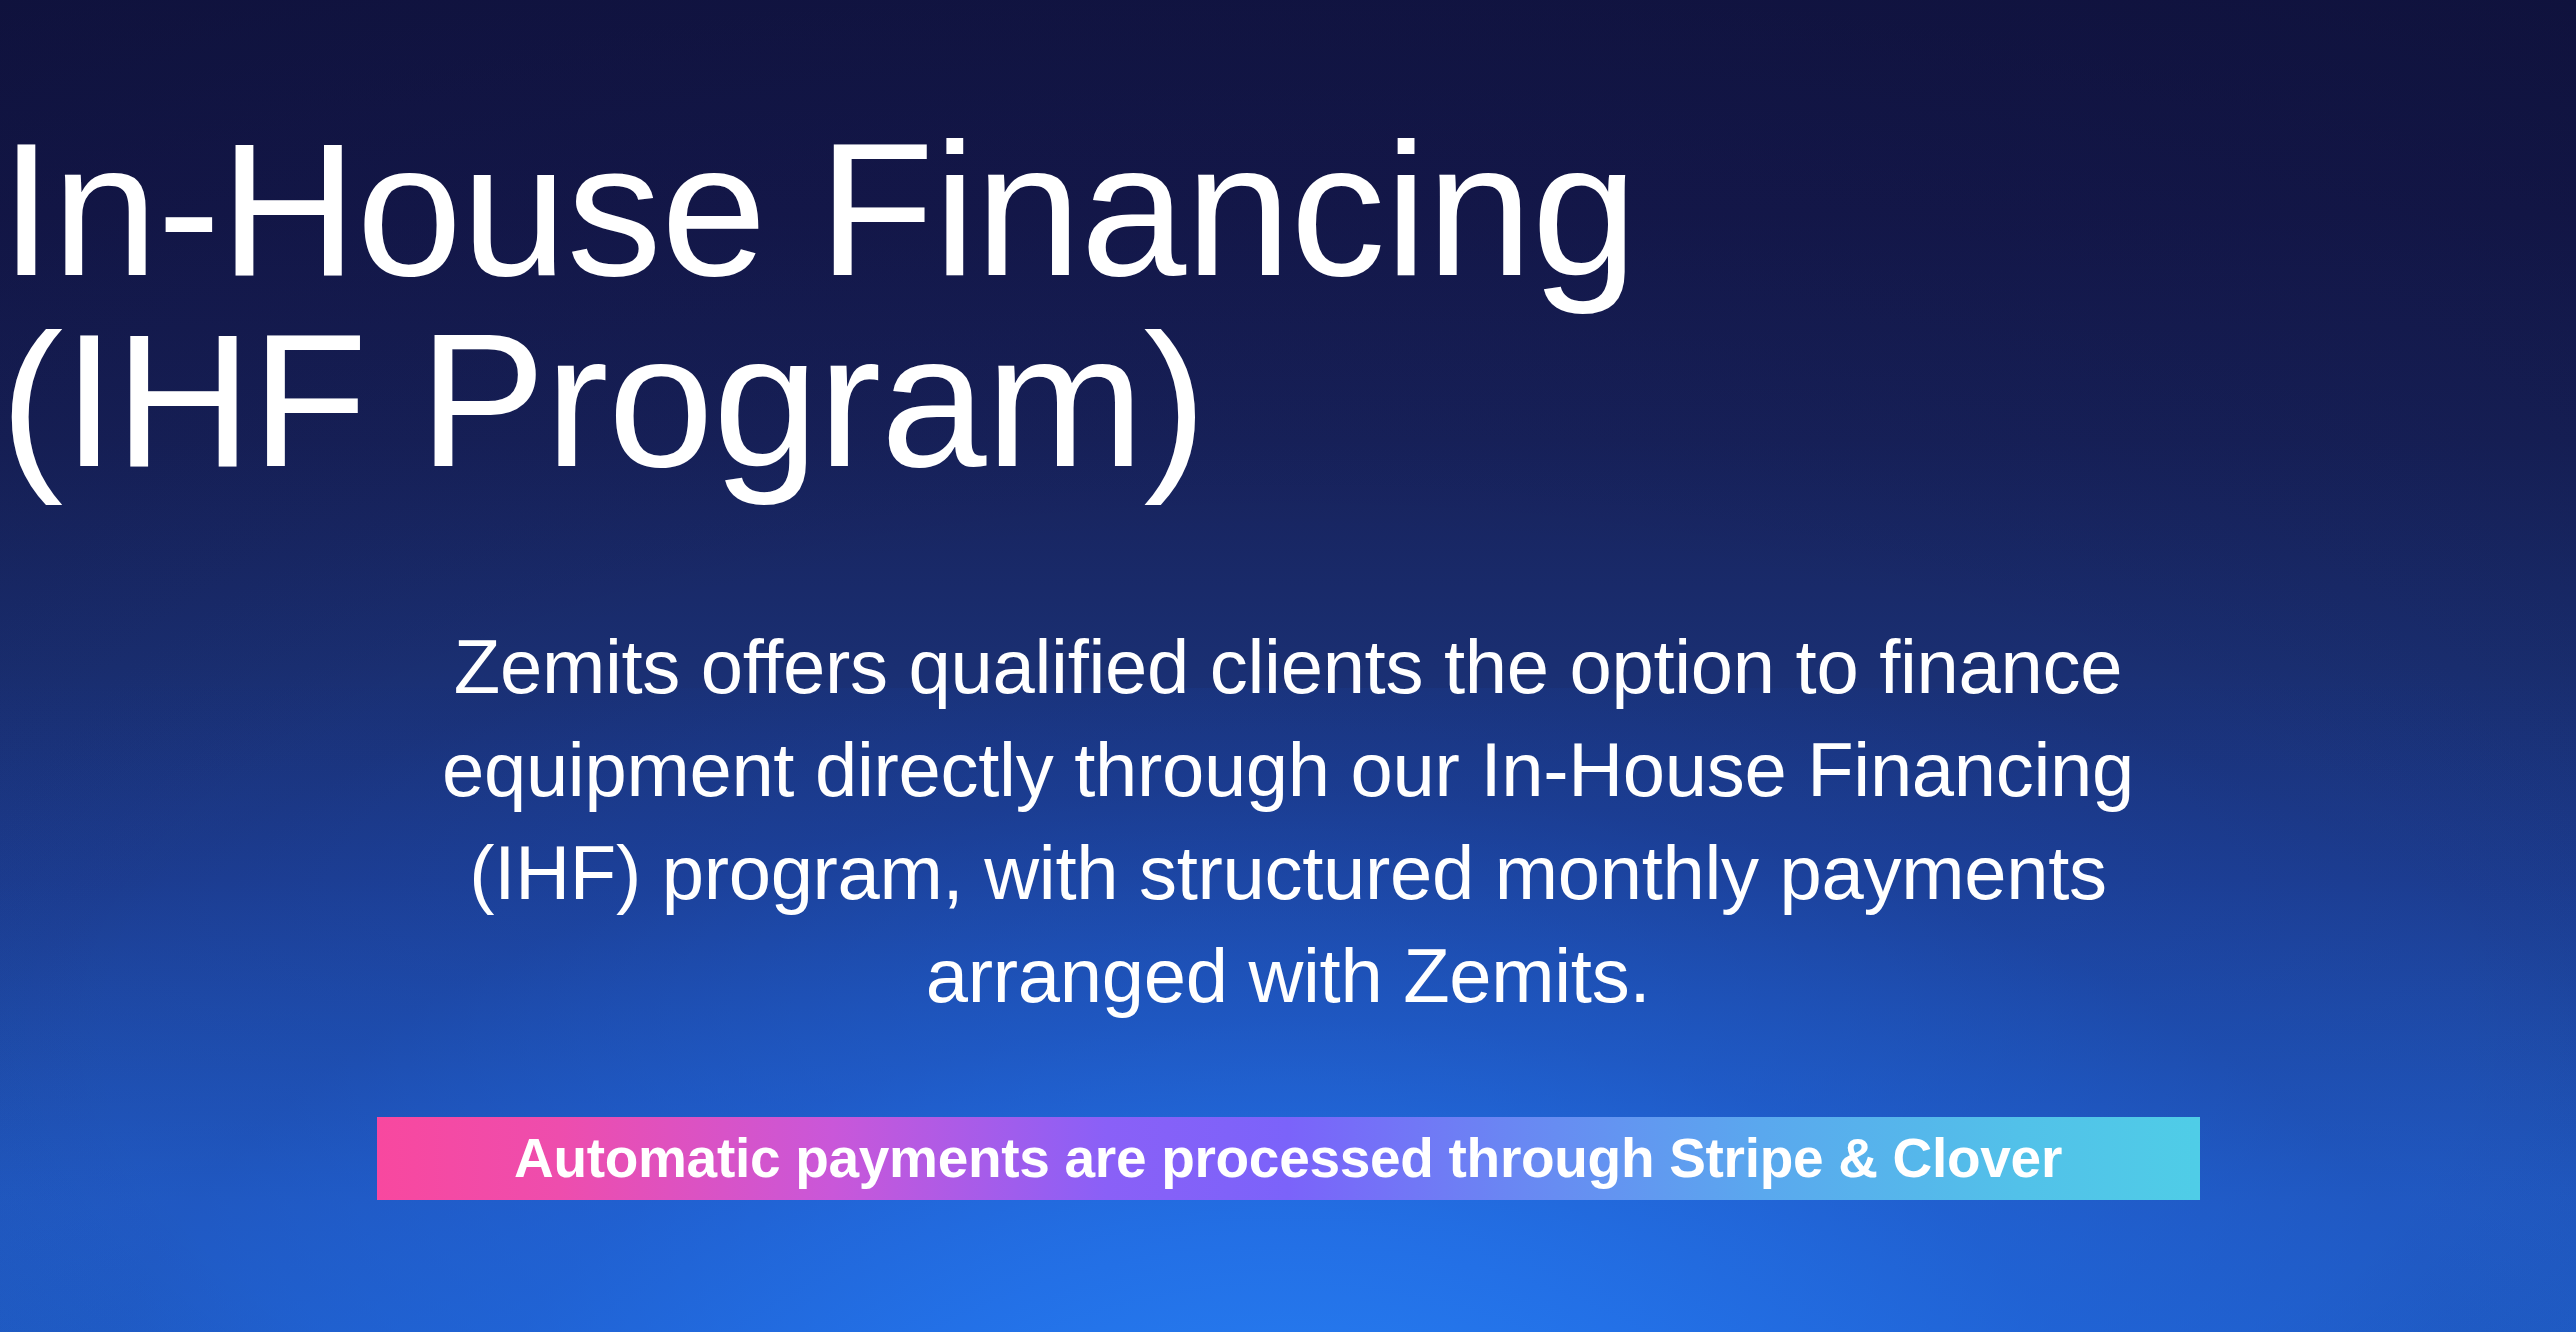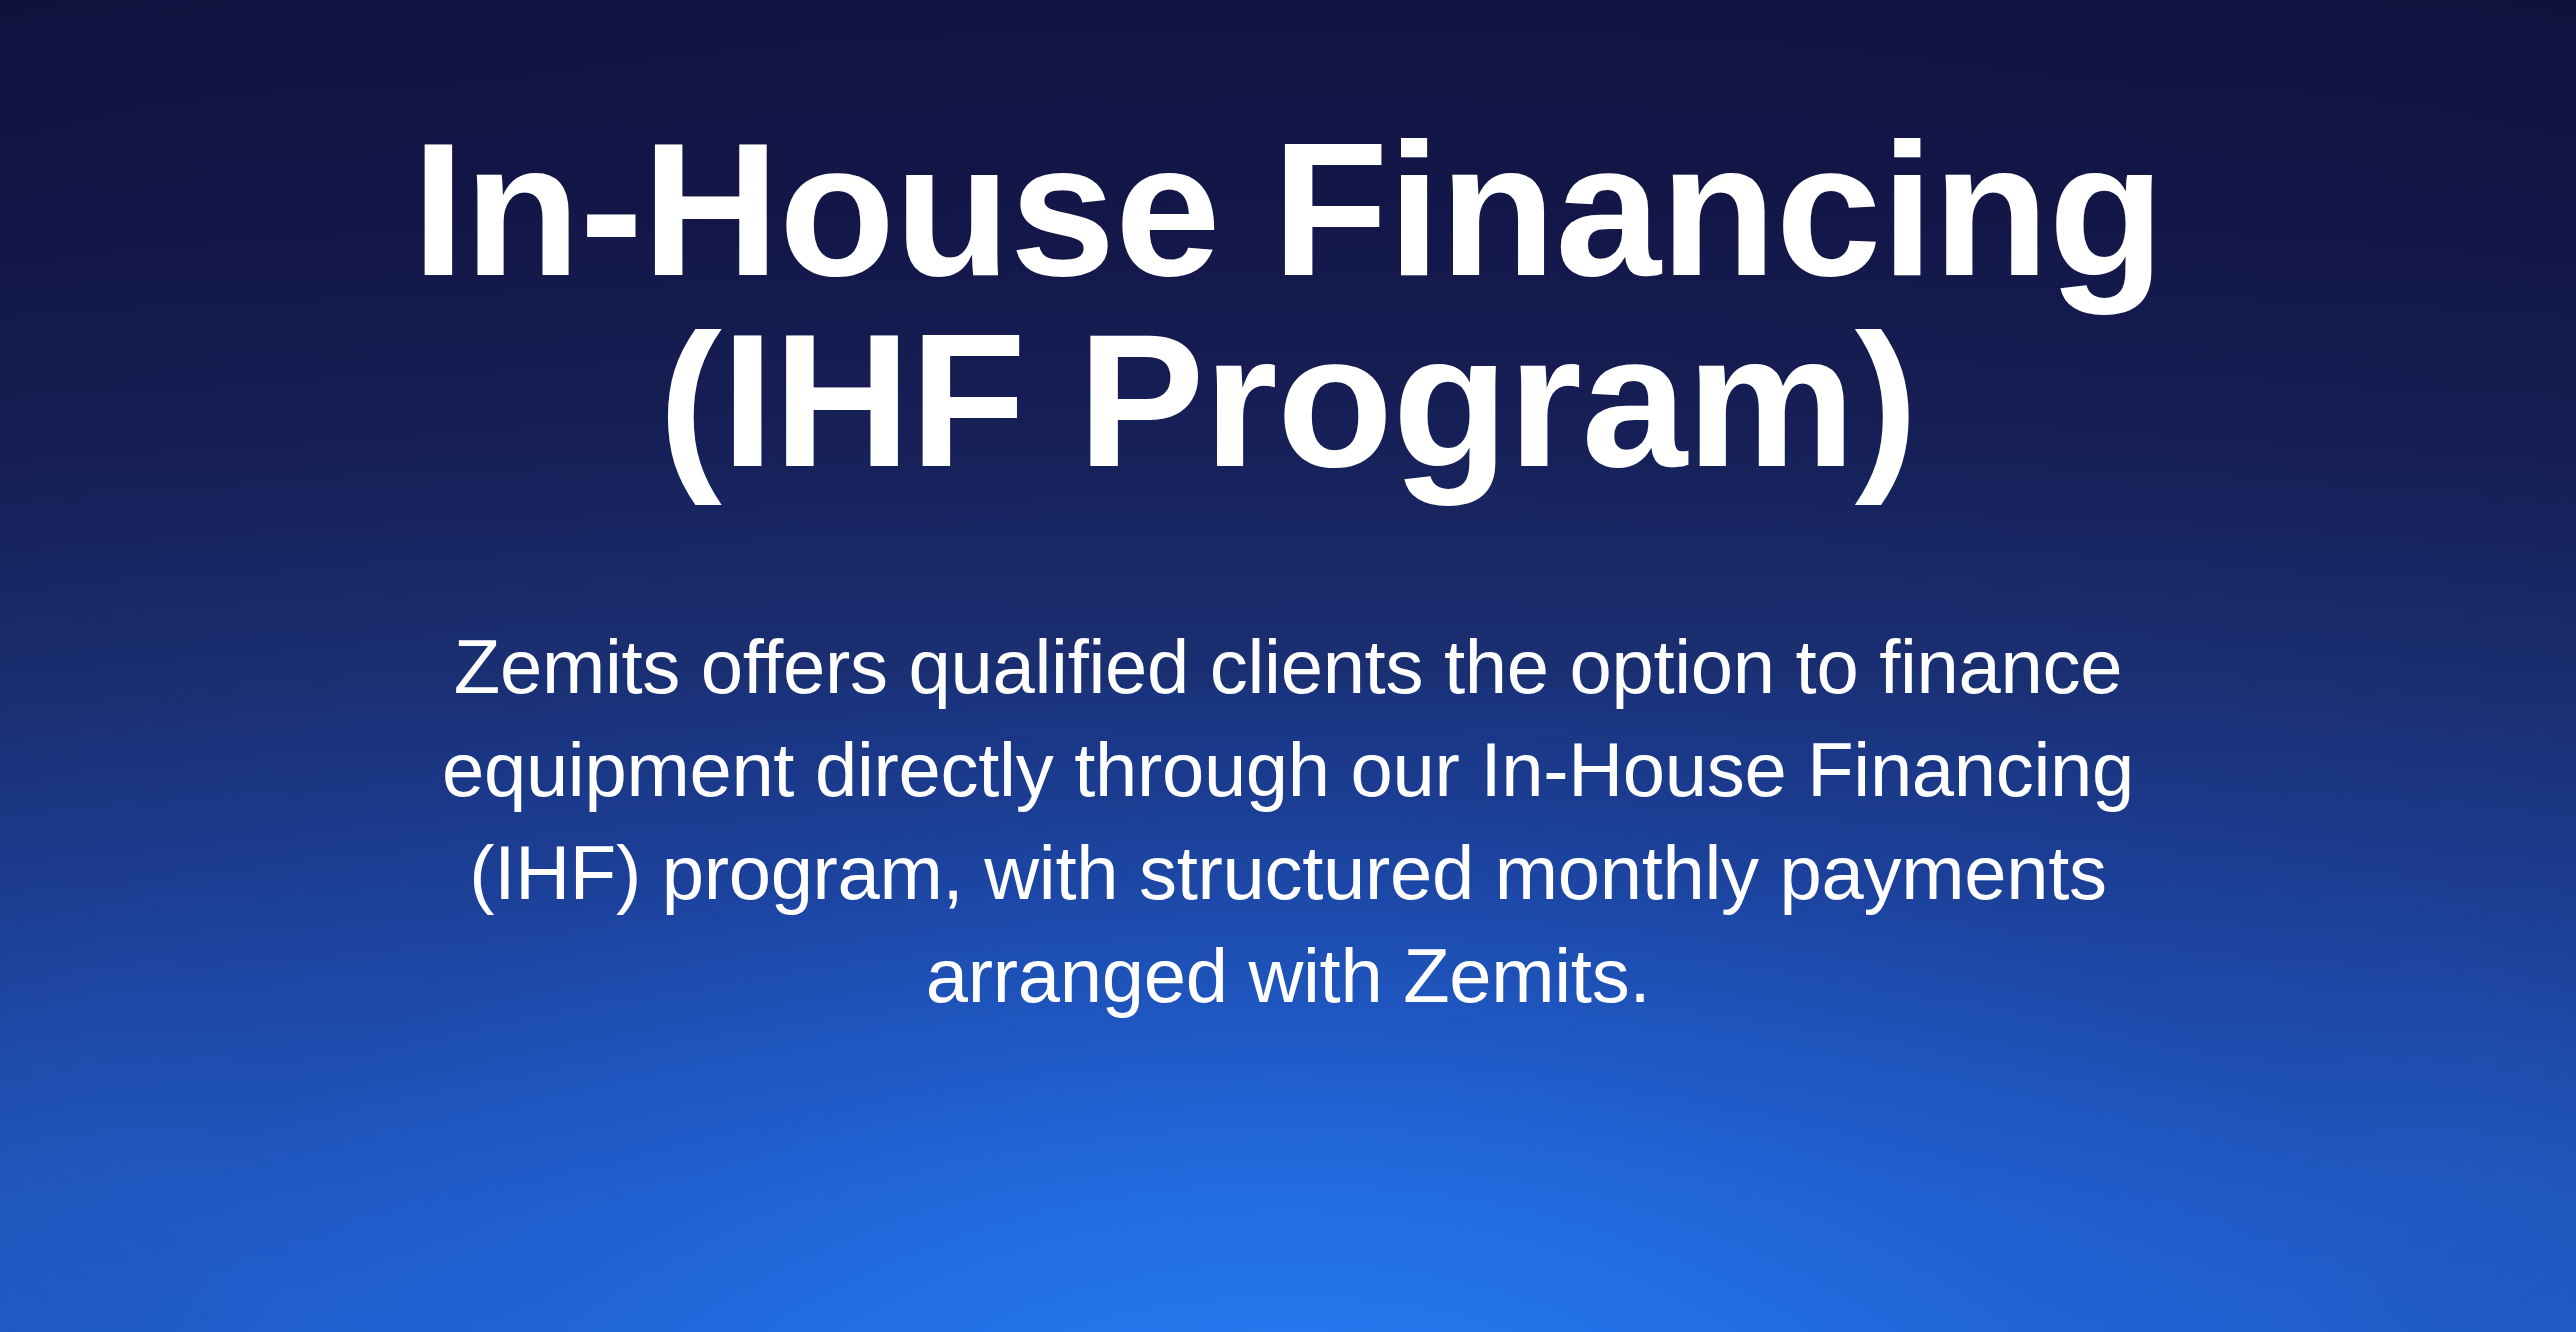--- a/index.html
+++ b/index.html
@@ -73,25 +73,24 @@
     position: absolute;
     inset: 0;
     display: flex;
     flex-direction: column;
     align-items: center;
   }
 
   .title {
     margin-top: 114px;
     width: 100%;
-    text-align: center;
     color: #FFFFFF;
     font-size: 190px;
     line-height: 1.005;
-    font-weight: 700;
+    font-weight: 400;
     letter-spacing: -0.6px;
     white-space: pre-line;
   }
 
   .subtitle {
     margin-top: 120px;
     width: 1825px;
     text-align: center;
     color: #FFFFFF;
     font-size: 76px;
@@ -143,16 +142,19 @@
   <div class="bg-glow"></div>
   <div class="bg-vignette"></div>
 
   <div class="content">
 
     <h1 class="title">In-House Financing
 (IHF Program)</h1>
 
     <p class="subtitle">Zemits offers qualified clients the option to finance equipment directly through our In-House Financing (IHF) program, with structured monthly payments arranged with Zemits.</p>
 
+    <div class="badge-wrap">
+      <div class="badge">Automatic payments are processed through Stripe &amp; Clover</div>
+    </div>
 
   </div>
 </div>
 
 
 </body></html>

